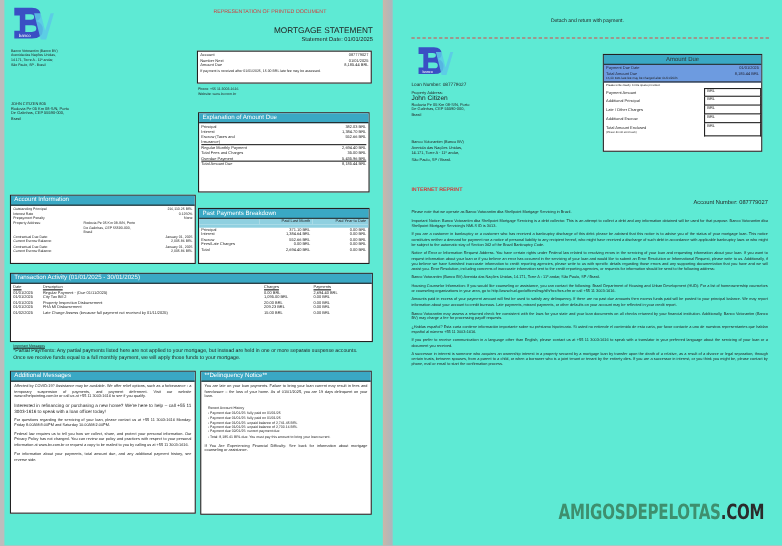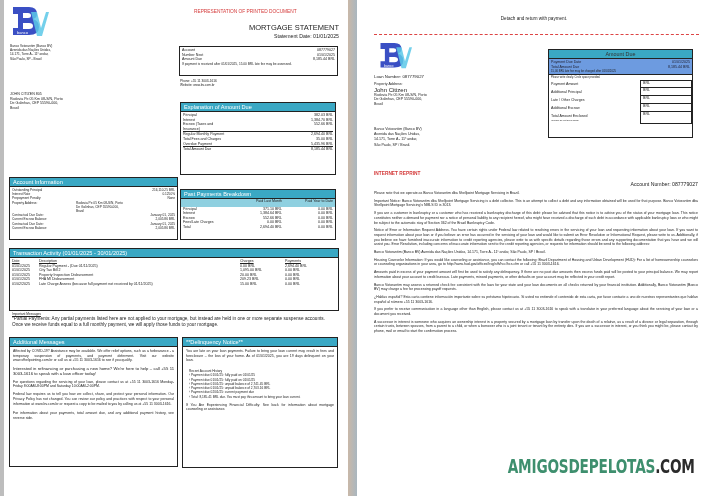--- a/index.html
+++ b/index.html
@@ -1,17 +1,17 @@
 <!DOCTYPE html>
 <html><head>
 <meta charset="utf-8">
 <style>
 *{box-sizing:border-box;margin:0;padding:0}
 body{width:711px;height:496px;background:#bdbdbd;position:relative;overflow:hidden;font-family:"Liberation Sans",sans-serif;color:#222}
-.page{position:absolute;top:0;background:#ffffff;height:496px}
+.page{position:absolute;top:0;background:#5eead4;height:496px}
 #p1{left:4px;width:344px}
 #p2{left:357px;width:354px}
 .gutter{position:absolute;left:348px;top:0;width:9px;height:496px;background:linear-gradient(90deg,#c9b8a8,#a9b6bf)}
 .sm{font-size:3.6px;line-height:4.6px}
 .xs{font-size:3.2px;line-height:4.2px}
 .box{border:1px solid #222;position:absolute;background:#fff}
 .hdr{background:#3aa8c4;color:#fff;font-size:5.6px;line-height:8px;padding-left:3px;border-bottom:1px solid #222}
 .row{display:flex;justify-content:space-between}
 .red{color:#d43a3a}
 .logo{position:absolute}

